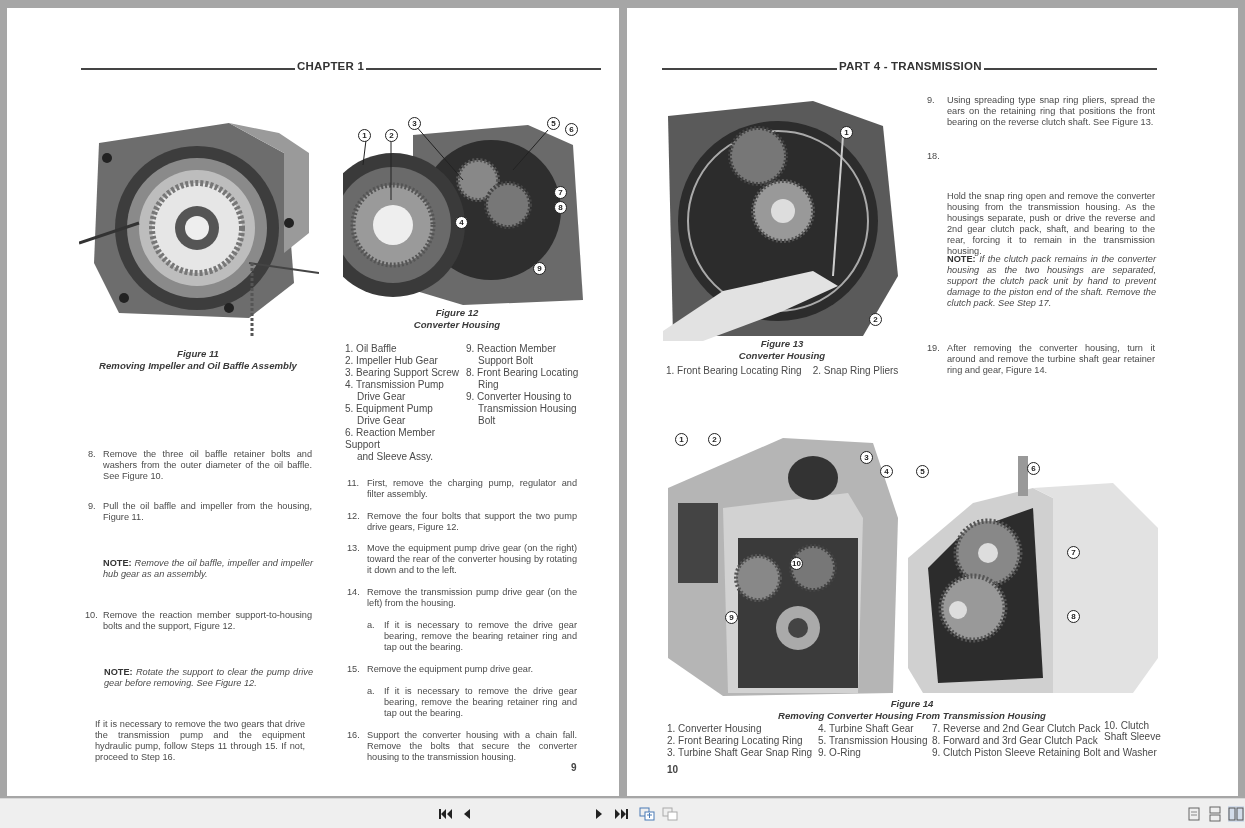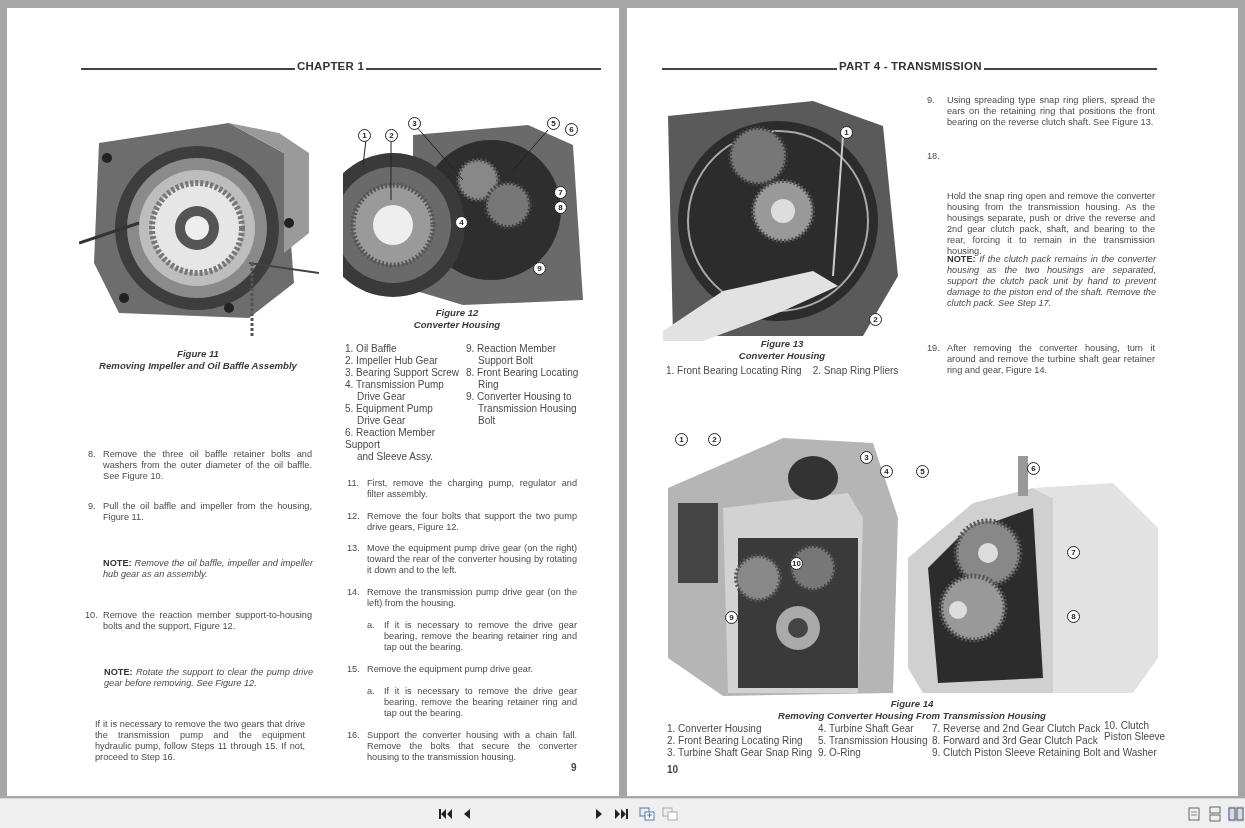--- a/index.html
+++ b/index.html
@@ -274,21 +274,21 @@
       <div>5. Transmission Housing</div>
       <div>9. O-Ring</div>
     </div>
     <div class="legend" style="left:305px;top:715px;width:240px;">
       <div>7. Reverse and 2nd Gear Clutch Pack</div>
       <div>8. Forward and 3rd Gear Clutch Pack</div>
       <div>9. Clutch Piston Sleeve Retaining Bolt and Washer</div>
     </div>
     <div class="legend" style="left:477px;top:712px;width:70px;line-height:11px;">
       <div>10. Clutch</div>
-      <div>Piston Sleeve</div>
+      <div>Shaft Sleeve</div>
     </div>
     <div class="pnum" style="left:40px;top:756px;">10</div>
   </div>
 </div>
 
 <div class="toolbar">
   <div class="tb-btn" style="left:437px;">
     <svg width="16" height="16">
         <path d="M2 3h2v10H2z M9 3v10L4 8z M15 3v10L10 8z" fill="#222"></path>
       </svg>

